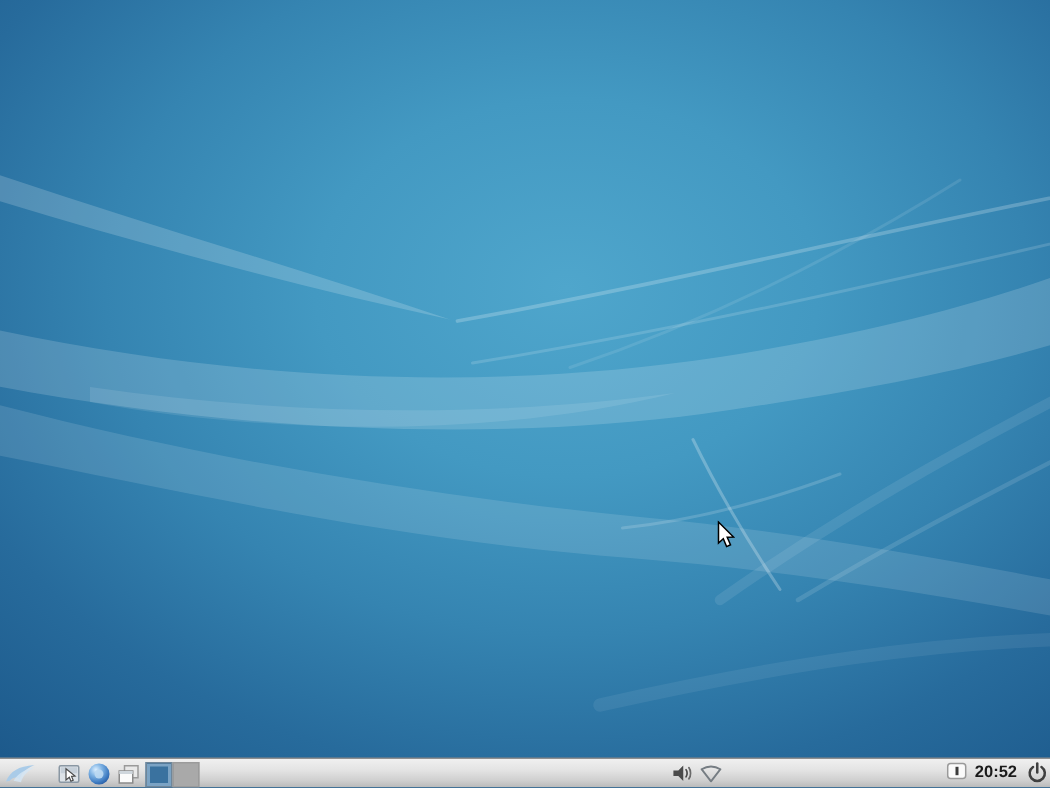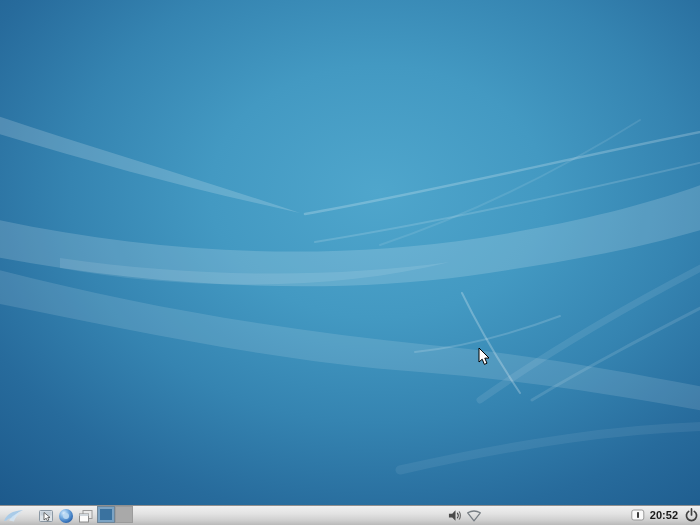--- a/index.html
+++ b/index.html
@@ -17,21 +17,21 @@
   }
   .swirls{position:absolute;left:0;top:0;width:700px;height:505px;display:block;}
   
   .cursor{position:absolute;left:478px;top:347px;width:12px;height:19px;}
   
   .panel{
     position:absolute;left:0;bottom:0;width:700px;height:20px;
     background:linear-gradient(#f0f0f0,#e3e3e3 40%,#cfcfcf 75%,#b9b9b9);
     border-top:1px solid #8f8f8f;
     box-sizing:border-box;
-    display:flex;align-items:flex-start;
+    display:flex;align-items:flex-end;
   }
   .panel button{
     background:none;border:none;margin:0;padding:0;cursor:default;
     display:flex;align-items:center;justify-content:center;height:19px;
   }
   .menu-btn{
     width:28px;height:19px;
     background:linear-gradient(135deg,#14324f 0%,#1d4a74 55%,#2c699b 100%);
   }
   .launcher{width:19px;}

